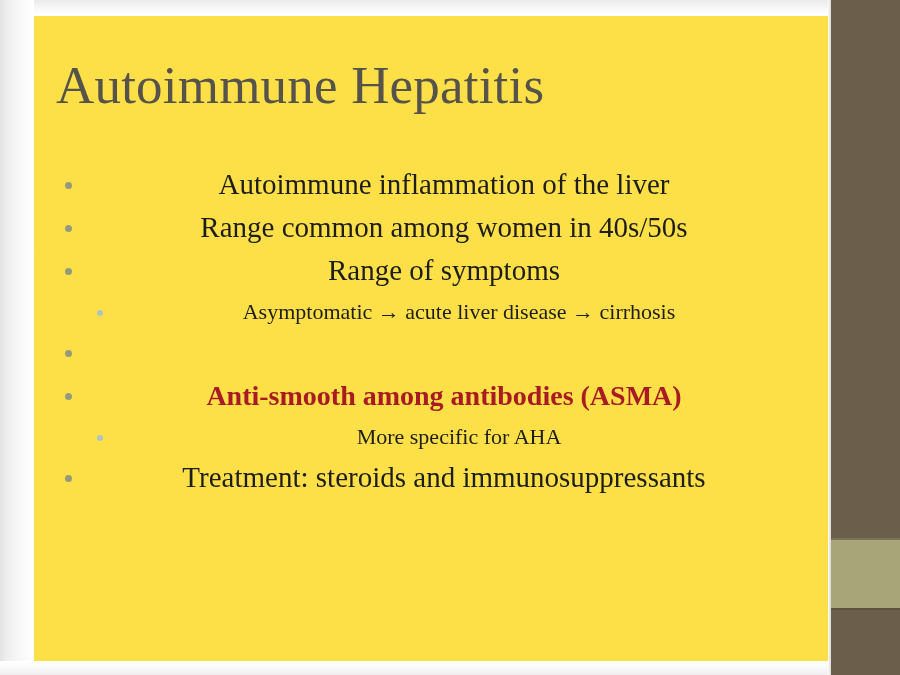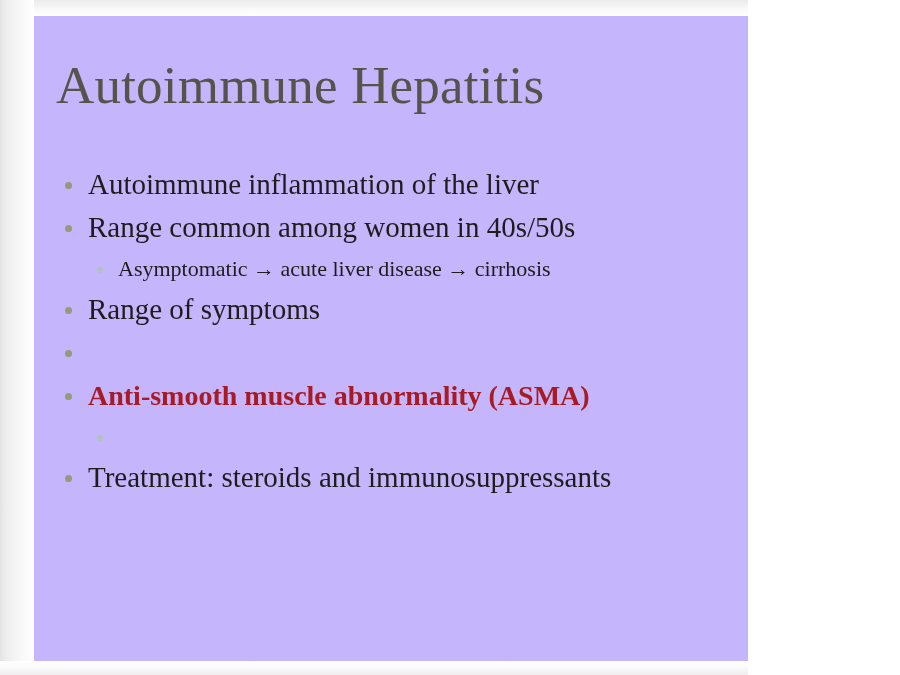--- a/index.html
+++ b/index.html
@@ -9,23 +9,23 @@
   }
   body {
     width: 900px;
     height: 675px;
     overflow: hidden;
     font-family: "Liberation Serif", "DejaVu Serif", serif;
   }
 
   #slide {
     position: relative;
-    width: 748px;
-    height: 675px;
-    background: #c4b5fd;
+    width: 900px;
+    height: 675px;
+    background: #fde047;
     overflow: hidden;
   }
 
   
   .edge-left {
     position: absolute;
     left: 0; top: 0;
     width: 34px; height: 675px;
     background: linear-gradient(to right, #e3e3e3 0%, #ededed 18%, #f7f7f7 55%, #ffffff 100%);
     pointer-events: none;
@@ -117,20 +117,21 @@
     position: absolute;
     left: 0;
     top: 163px;
     width: 800px;
   }
 
   .line {
     position: relative;
     display: block;
     color: #1d1d1b;
+    text-align: center;
   }
 
   
   .lvl1 {
     padding-left: 88px;
     font-size: 29px;
     line-height: 43px;
     min-height: 43px;
   }
   .lvl1 > .dot {
@@ -182,21 +183,21 @@
   <div class="sidebar-divider-top"></div>
   <div class="sidebar-accent"></div>
   <div class="sidebar-divider-bot"></div>
 
   <h1 class="title">Autoimmune Hepatitis</h1>
   <div class="title-ghost"></div>
 
   <div class="body" id="bullet-list">
       <div class="line lvl1"><span class="dot"></span><span class="txt">Autoimmune inflammation of the liver</span></div>
       <div class="line lvl1"><span class="dot"></span><span class="txt">Range common among women in 40s/50s</span></div>
+      <div class="line lvl1"><span class="dot"></span><span class="txt">Range of symptoms</span></div>
       <div class="line lvl2"><span class="dot"></span><span class="txt">Asymptomatic → acute liver disease → cirrhosis</span></div>
-      <div class="line lvl1"><span class="dot"></span><span class="txt">Range of symptoms</span></div>
       <div class="line lvl1"><span class="dot"></span></div>
-      <div class="line lvl1"><span class="dot"></span><span class="txt accent-red">Anti-smooth muscle abnormality (ASMA)</span></div>
-      <div class="line lvl2"><span class="dot"></span></div>
+      <div class="line lvl1"><span class="dot"></span><span class="txt accent-red">Anti-smooth among antibodies (ASMA)</span></div>
+      <div class="line lvl2"><span class="dot"></span><span class="txt">More specific for AHA</span></div>
       <div class="line lvl1"><span class="dot"></span><span class="txt">Treatment: steroids and immunosuppressants</span></div>
     </div>
 
 </div>
 
 </body></html>

